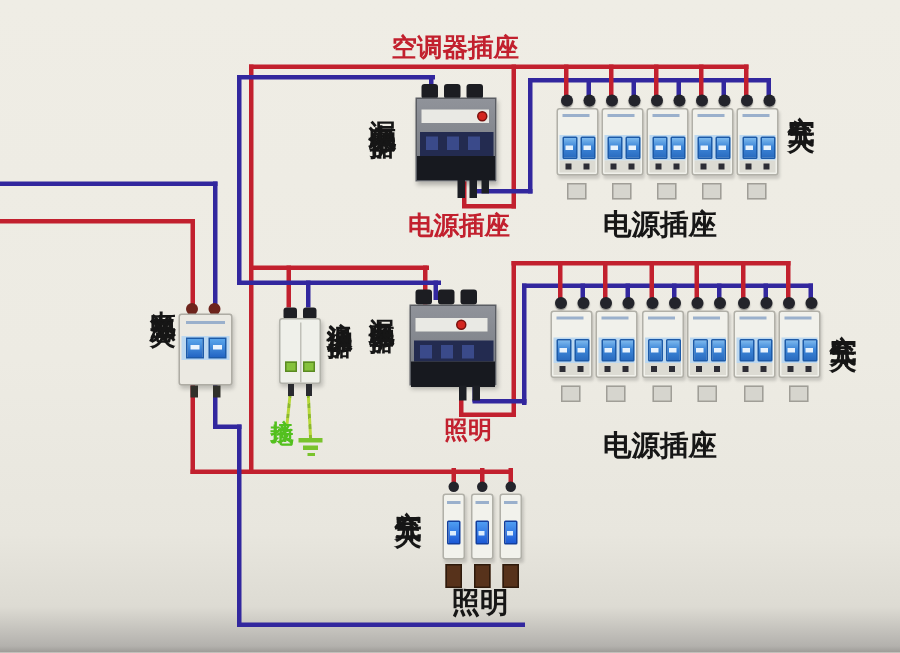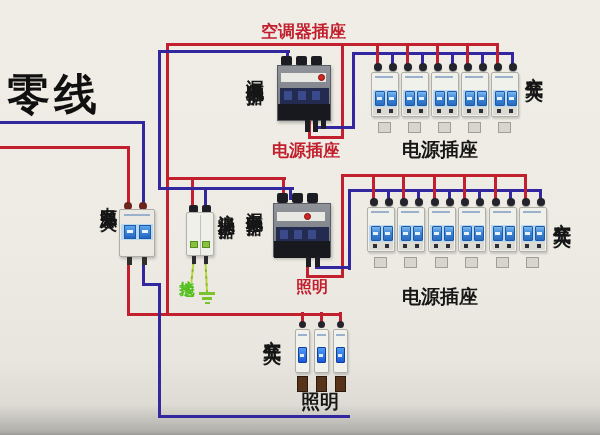--- a/index.html
+++ b/index.html
@@ -353,21 +353,20 @@
       <div class="u1" style="left: 38px; top: 0px;">
     <div class="dL"></div>
     <div class="t"></div>
     <div class="body">
       <div class="hd"></div>
     </div>
     <div class="stub"></div>
   </div>
     </div>
 
-  <div class="lab big" style="left:7px;top:66px;">零线</div>
   <div class="lab red" style="left:261px;top:20px;font-size:17px;">空调器插座</div>
   <div class="lab vert" style="left:243px;top:66px;font-size:18px;">漏电保护器</div>
   <div class="lab red" style="left:272px;top:139px;font-size:17px;">电源插座</div>
   <div class="lab" style="left:402px;top:137px;font-size:19px;">电源插座</div>
   <div class="lab vert" style="left:522px;top:63px;font-size:18px;">空气开关</div>
   <div class="lab vert" style="left:97px;top:193px;font-size:17px;">电源总开关</div>
   <div class="lab vert" style="left:215px;top:201px;font-size:17px;">浪涌保护器</div>
   <div class="lab vert" style="left:243px;top:198px;font-size:17px;">漏电保护器</div>
   <div class="lab vert grn" style="left:177px;top:268px;font-size:15px;">接地</div>
   <div class="lab red" style="left:296px;top:277px;font-size:16px;">照明</div>

